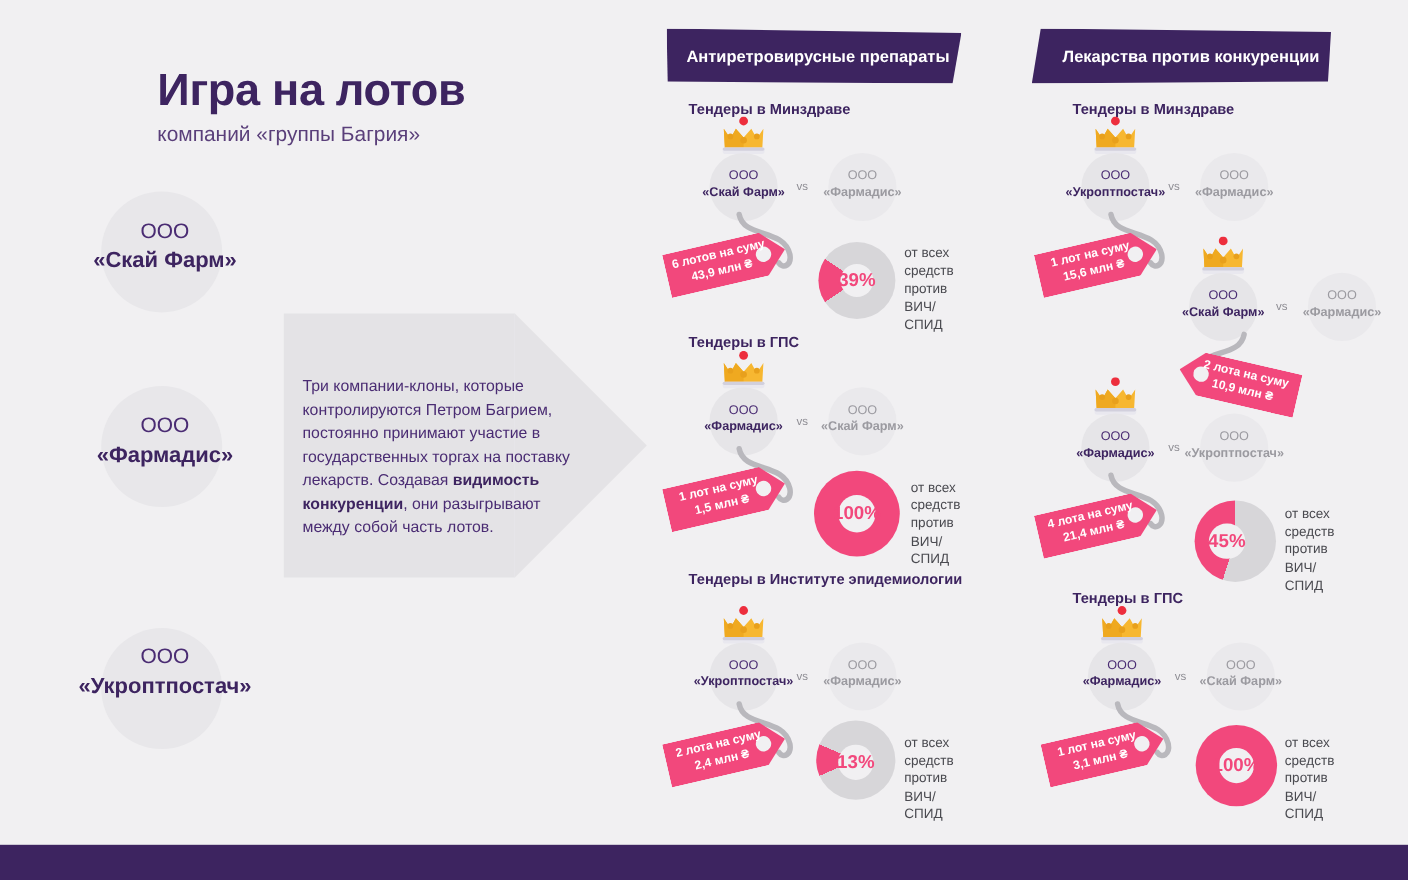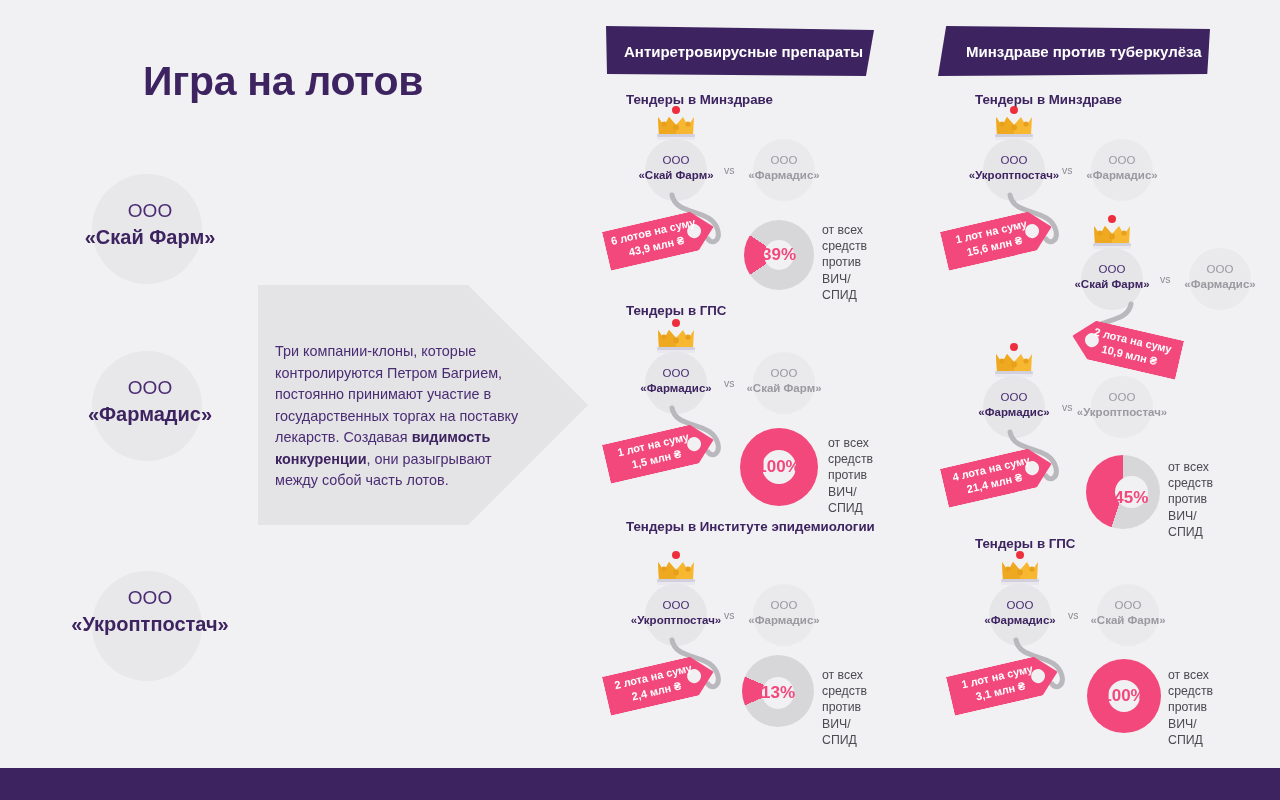--- a/index.html
+++ b/index.html
@@ -74,20 +74,21 @@
   .dlegend{position:absolute;font-size:12.3px;line-height:16.2px;color:#4a4a50;}
 
   #footer{position:absolute;left:0;top:768px;width:1280px;height:32px;background:#3d2460;}
 </style>
 </head>
 <body>
 
 <div id="stage">
 
   <div id="title">Игра на лотов</div>
+  <div id="subtitle">компаний «группы Багрия»</div>
 
   <div class="bigcircle" style="left:92px;top:174px;"></div>
   <div class="biglabel" style="left:0px;top:198px;">
     <div class="l1">ООО</div>
     <div class="l2">«Скай Фарм»</div>
   </div>
 
   <div class="bigcircle" style="left:92px;top:351px;"></div>
   <div class="biglabel" style="left:0px;top:375px;">
     <div class="l1">ООО</div>
@@ -105,21 +106,21 @@
     <div class="head"></div>
   </div>
   <div id="notetext">
     <span>Три компании-клоны, которые контролируются Петром Багрием, постоянно принимают участие в государственных торгах на поставку лекарств. Создавая </span><b>видимость конкуренции</b><span>, они разыгрывают между собой часть лотов.</span>
   </div>
 
   <div class="banner" id="banner1">
     <span>Антиретровирусные препараты</span>
   </div>
   <div class="banner" id="banner2">
-    <span>Минздраве против туберкулёза</span>
+    <span>Лекарства против конкуренции</span>
   </div>
 
   <div id="dyn">
       <div class="bhead" style="left:626px;top:92px;">Тендеры в Минздраве</div>
       <div class="crown" style="left:654px;top:106px;"><svg viewBox="0 0 44 36" width="44" height="36">
     <circle cx="22" cy="4" r="4" fill="#ed2e3d"></circle>
     <path d="M4 11 L10 20 L15 11 L22 19 L29 11 L34 20 L40 11 L39 29 L5 29 Z" fill="#f7b731"></path>
     <path d="M4 11 L10 20 L15 11 L22 19 L22 29 L5 29 Z" fill="#efa920"></path>
     <circle cx="10" cy="18" r="2.6" fill="#e8a01c"></circle>
     <circle cx="34" cy="18" r="2.6" fill="#e8a01c"></circle>
@@ -352,21 +353,21 @@
       <div class="tag" style="left:943px;top:456px;transform:rotate(-13deg);">
             <div class="shape"></div>
             <div class="hole"></div>
             <div class="txt">
               <div>4 лота на суму</div>
               <div>21,4 млн ₴</div>
         </div>
       </div>
       <div style="position:absolute;left:1086px;top:455px;">
         <div class="donut" style="width:74px;height:74px;background:conic-gradient(from 198deg, #f2487c 0 162deg, #d7d6d9 162deg 360deg);">
-      <div class="hole" style="left:29px;top:20.72px;width:32.56px;height:32.56px;align-items:flex-end;">
+      <div class="hole" style="left:13px;top:20.72px;width:32.56px;height:32.56px;">
         <span class="pct">45%</span>
       </div>
         </div>
       </div>
       <div style="position:absolute;left:1168px;top:459px;">
         <div class="dlegend">
           <div>от всех</div>
           <div>средств</div>
           <div>против</div>
           <div>ВИЧ/СПИД</div>

